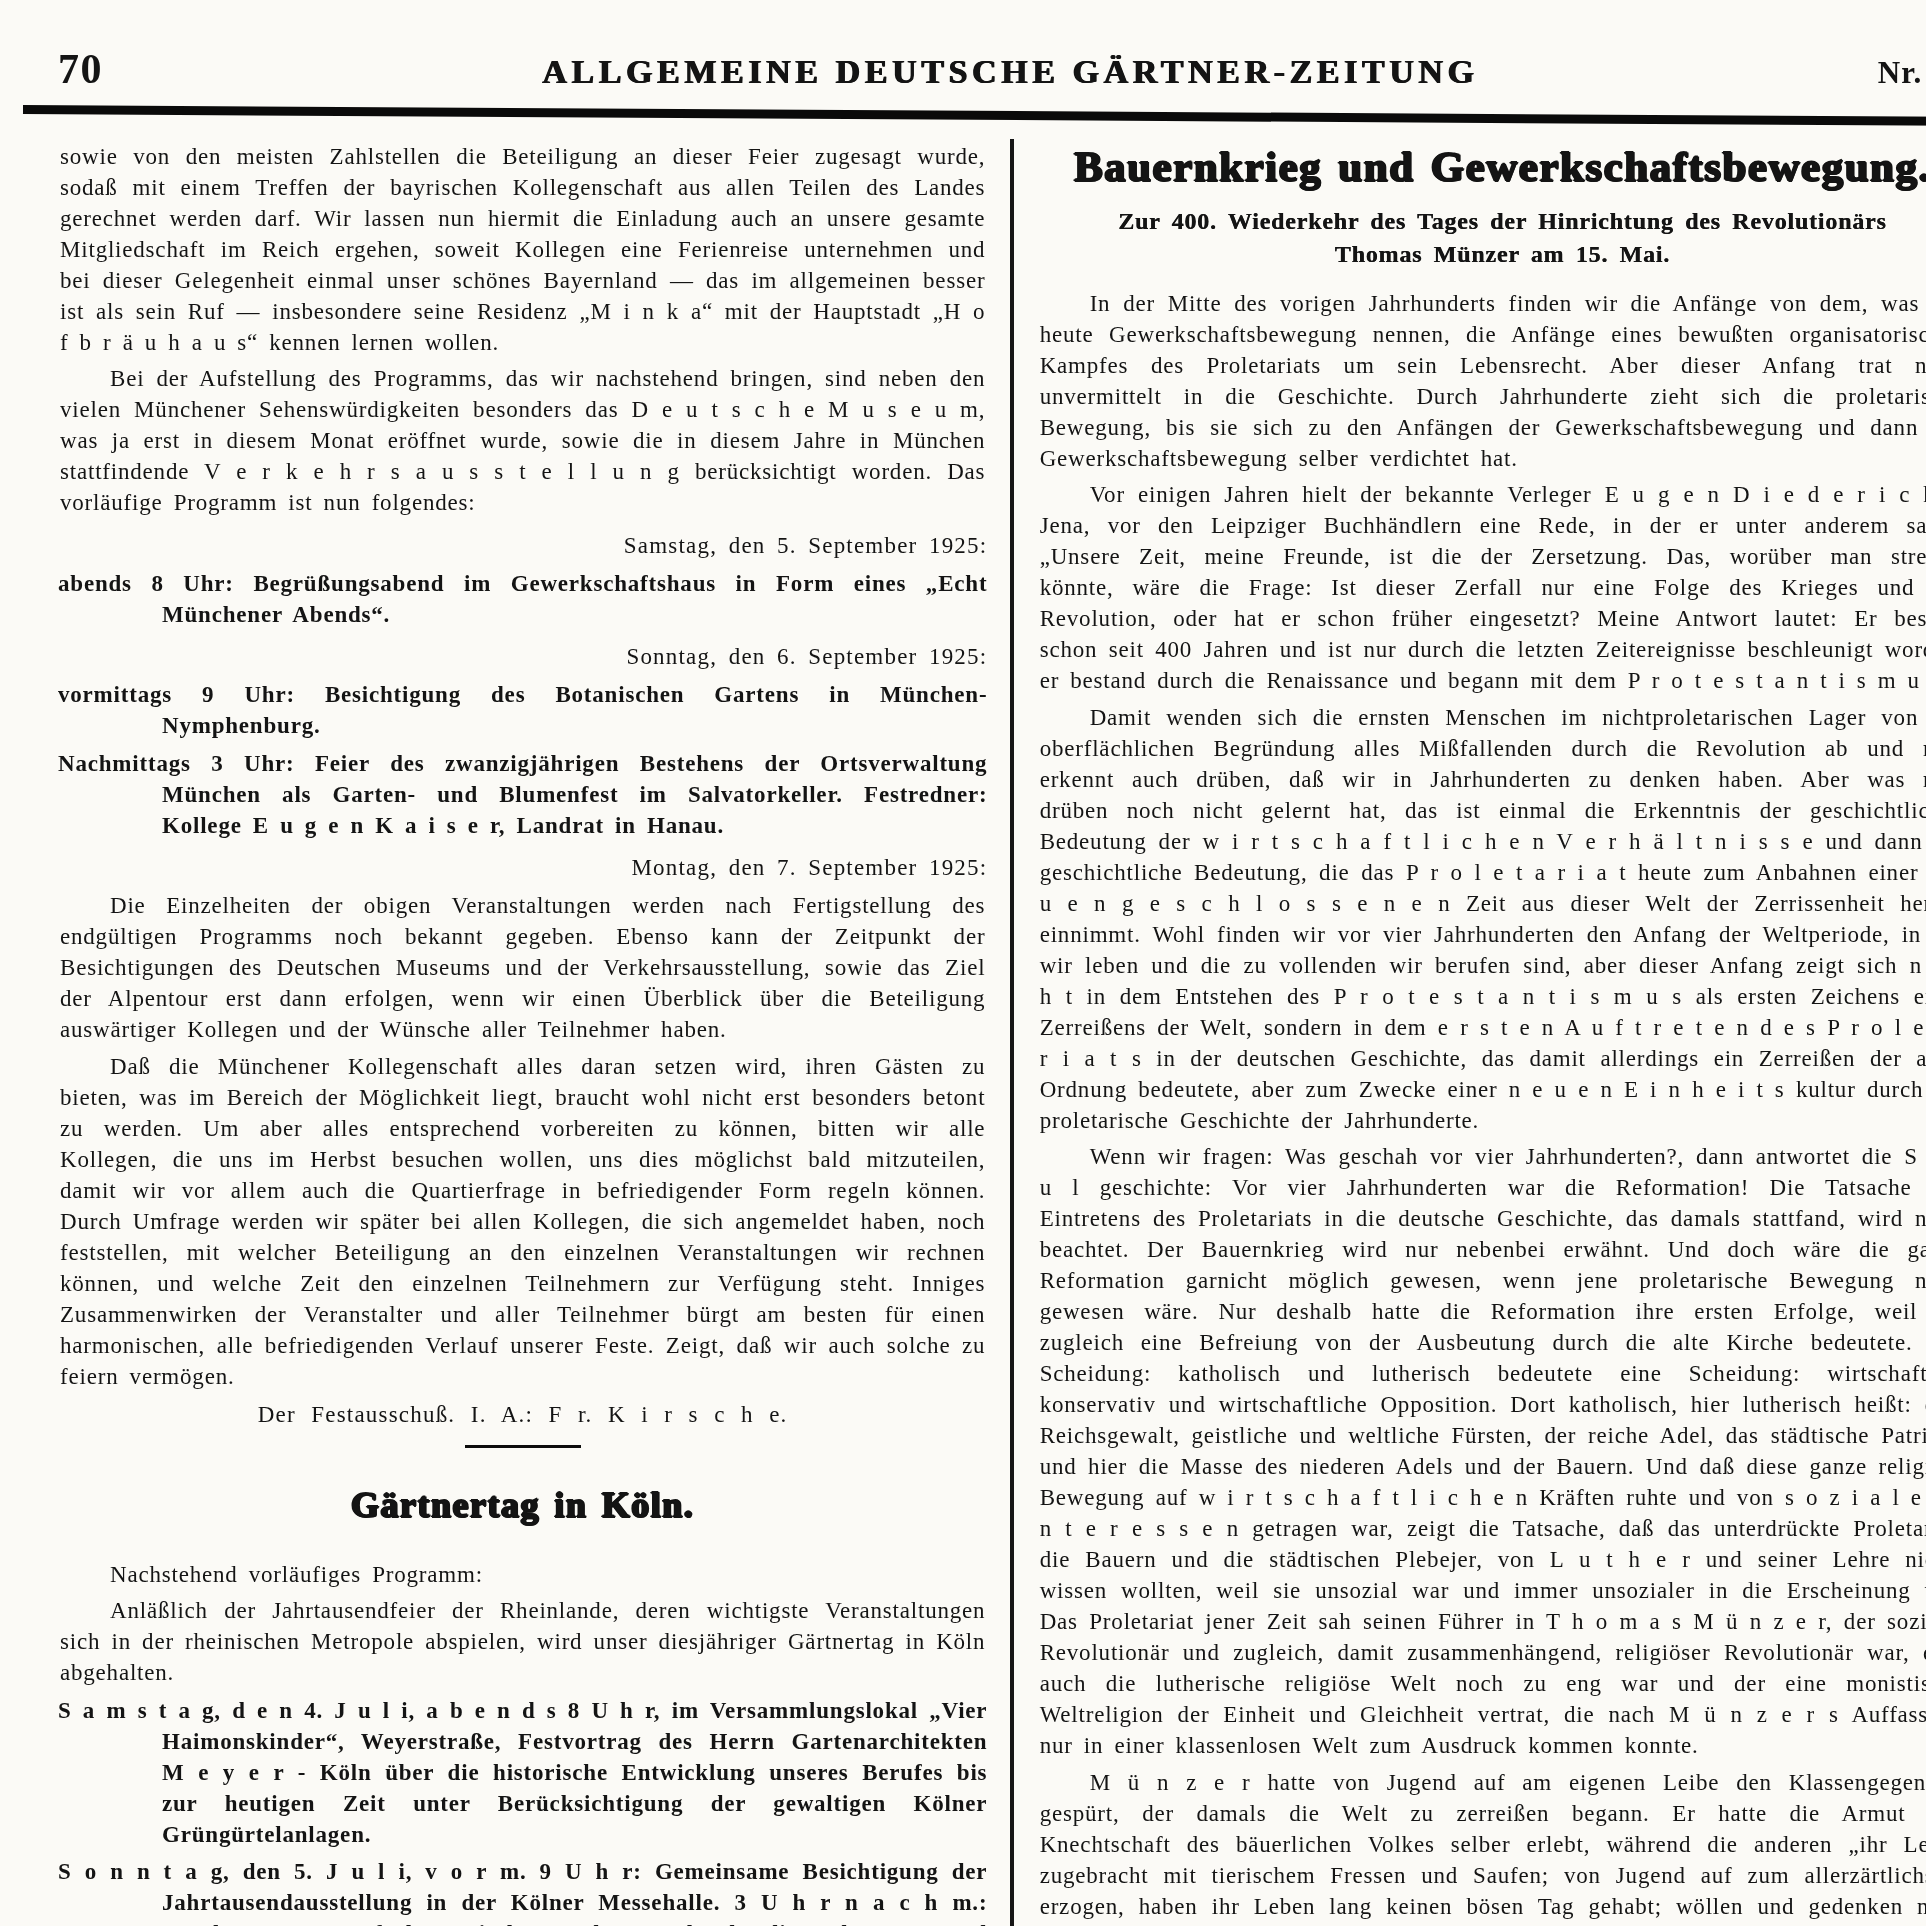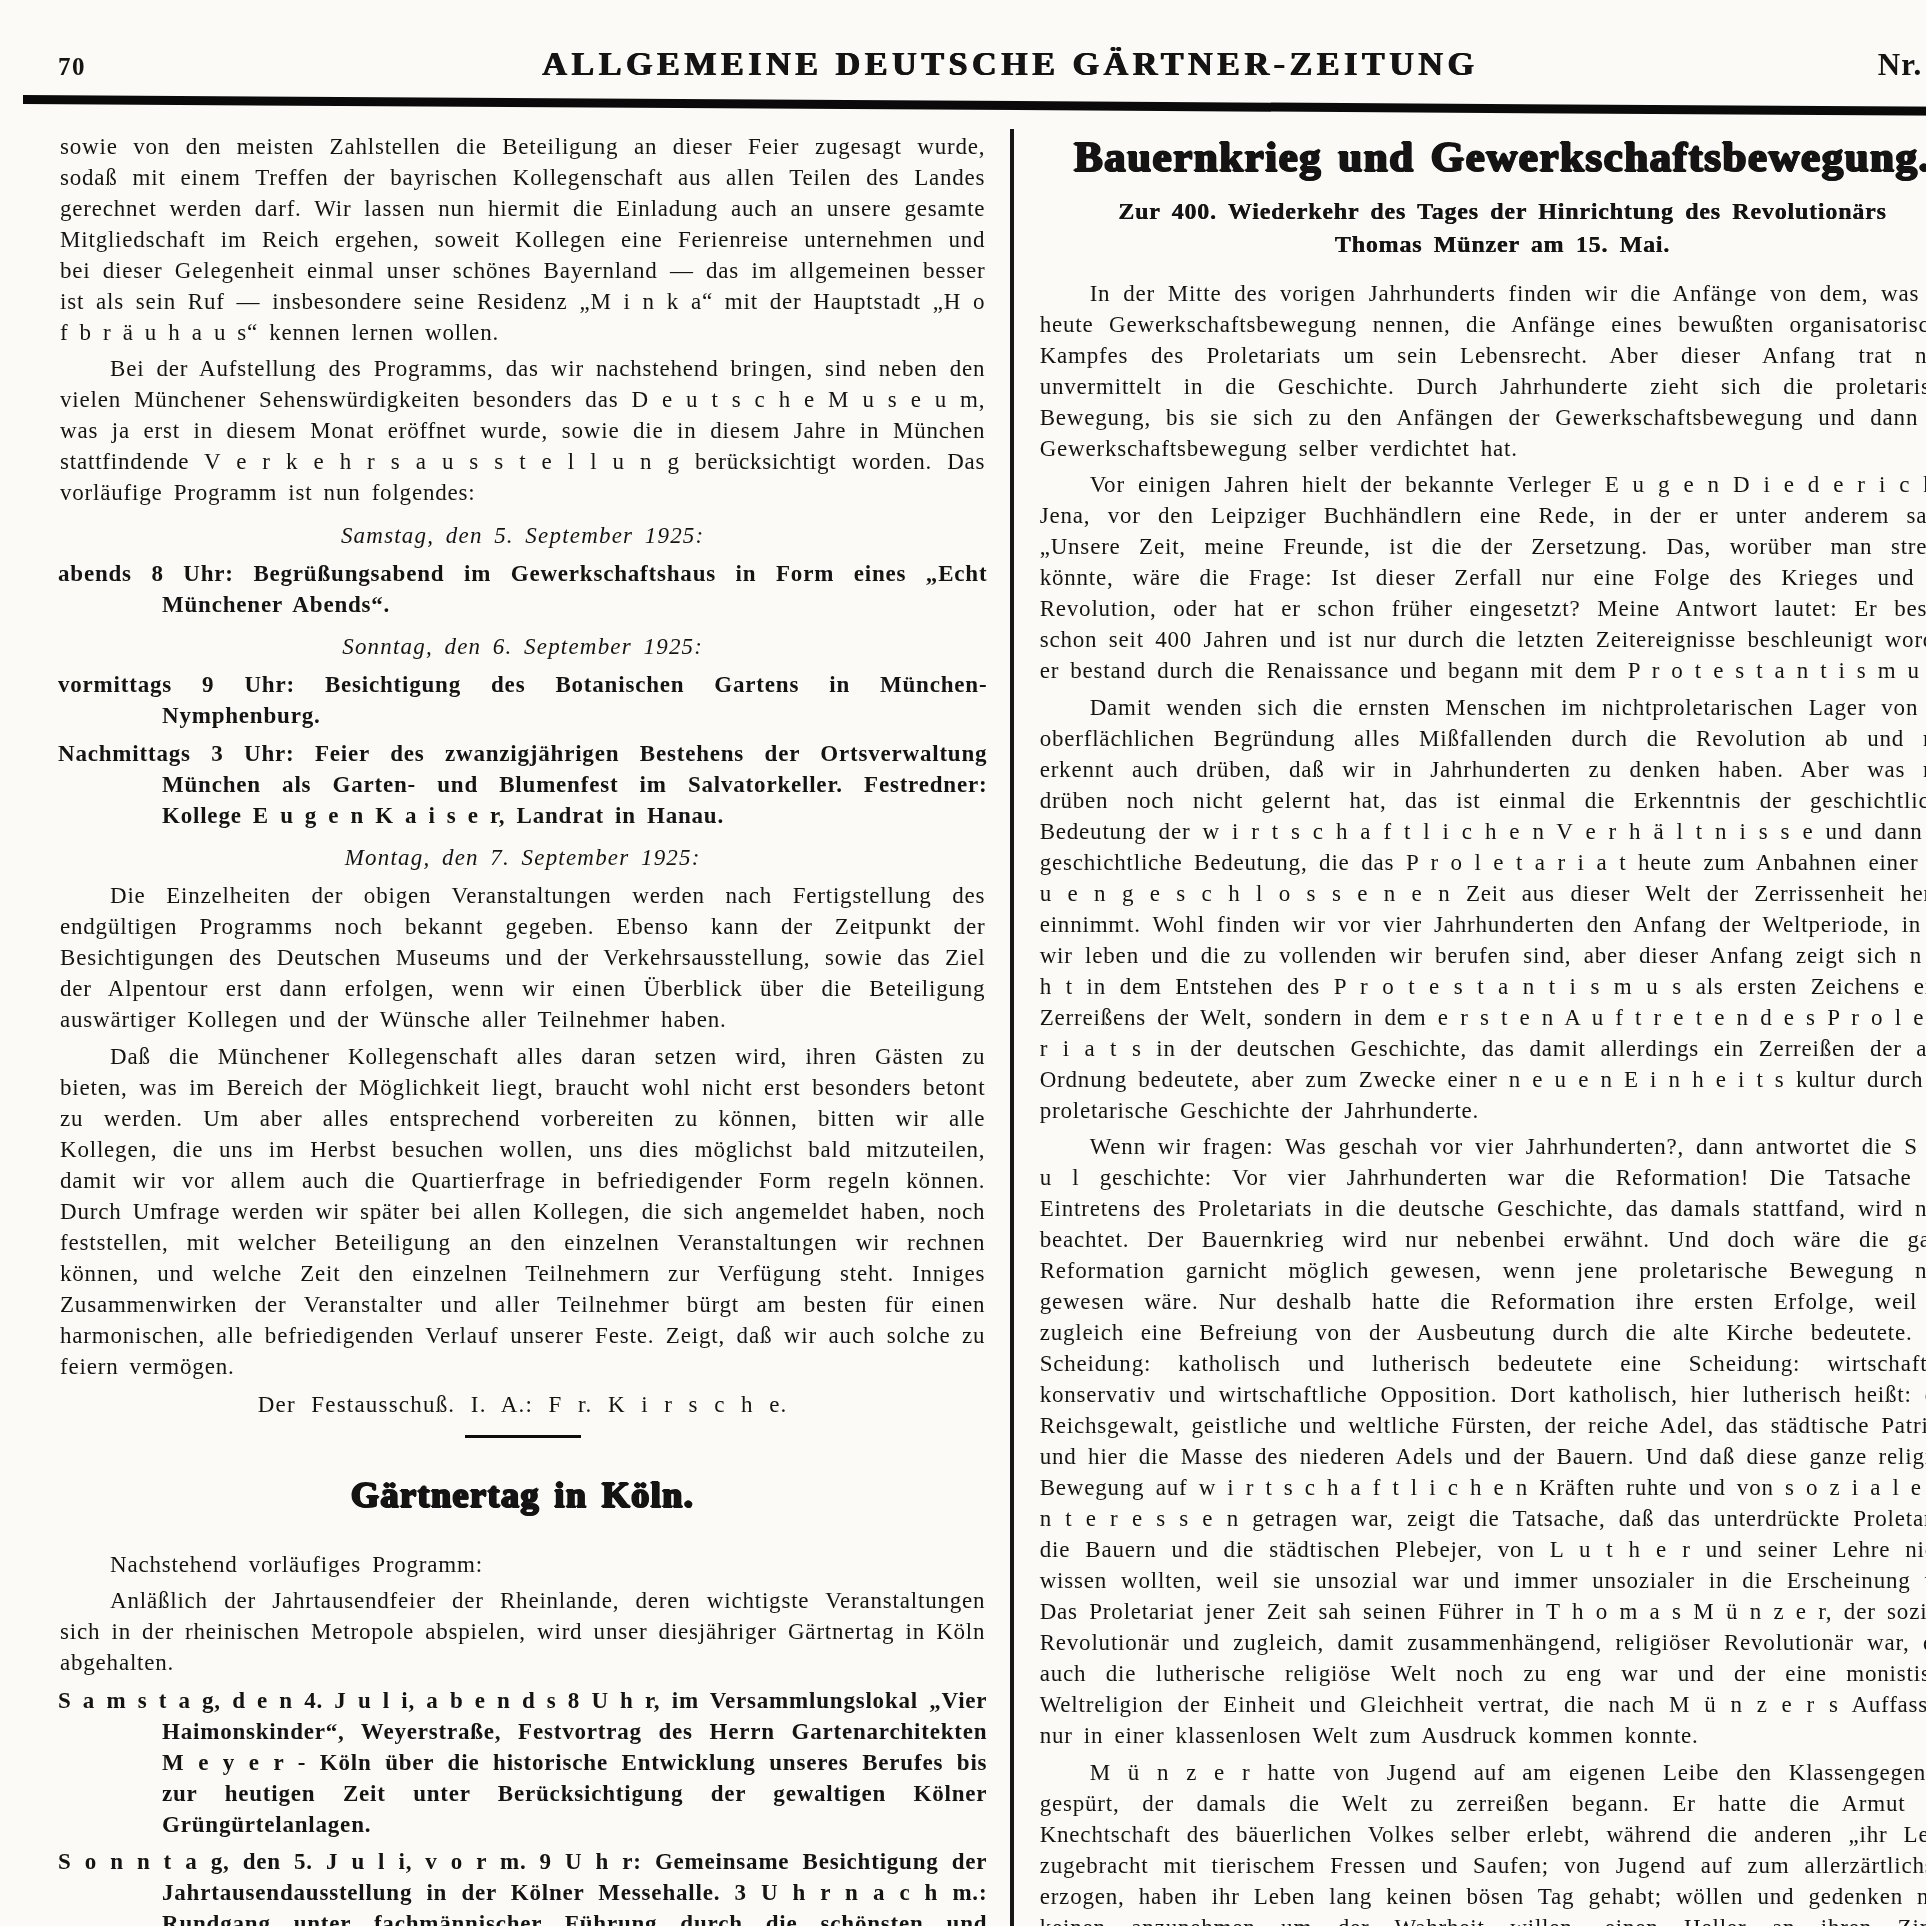--- a/index.html
+++ b/index.html
@@ -6,21 +6,21 @@
   body{
     width:2021px;height:2930px;overflow:hidden;position:relative;
     background:#fbfaf6;color:#141414;
     font-family:"Liberation Serif","DejaVu Serif",serif;
   }
   
   .page-header{
     display:flex;align-items:baseline;
     padding:45px 58px 0 58px;
   }
-  .pg-num{font-size:25px;font-weight:bold;letter-spacing:1.5px;width:162px;}
+  .pg-num{font-size:42px;font-weight:bold;letter-spacing:1.5px;width:162px;}
   .pg-title{flex:1;text-align:center;font-size:34px;font-weight:bold;letter-spacing:4.6px;
     text-shadow:0.6px 0 currentColor,-0.6px 0 currentColor;}
   .pg-issue{font-size:31px;font-weight:bold;width:162px;text-align:right;letter-spacing:1.2px;}
   .header-rule{
     height:9.2px;background:#0a0a0a;margin:11.6px 23px 0 23px;
     transform:rotate(0.35deg);transform-origin:left center;
   }
   
   .columns{
     display:flex;align-items:flex-start;
@@ -31,21 +31,21 @@
     font-size:23px;line-height:31px;
     letter-spacing:0.8px;word-spacing:4.6px;
     text-align:justify;
   }
   .col-left{padding-right:22.3px;}
   .col-right{border-left:4.2px solid #161616;padding-left:24px;}
   
   .blk{margin:2px;}
   .b-plain{}
   .b-indent{text-indent:50px;margin-top:5.4px;}
-  .b-center{text-align:center;text-indent:0;margin:11.6px 0 7px 0;letter-spacing:1.2px;font-style:italic;}
+  .b-center{text-align:right;text-indent:0;margin:11.6px 0 7px 0;letter-spacing:1.2px;}
   .b-hang{padding-left:104px;text-indent:-104px;margin:6.2px 0;font-weight:bold;}
   .b-sig-center{text-align:center;text-indent:0;margin-top:7.7px;letter-spacing:1.2px;word-spacing:8.5px;}
   .b-divider{
     width:116px;height:2.7px;background:#0c0c0c;border:none;
     margin:14.6px auto 11.6px auto;
   }
   
   .display{
     font-weight:bold;text-align:center;text-indent:0;
     text-shadow:1.2px 0 currentColor,-1.2px 0 currentColor,0 1.2px currentColor,0 -1.2px currentColor,0.8px 0.8px currentColor;

